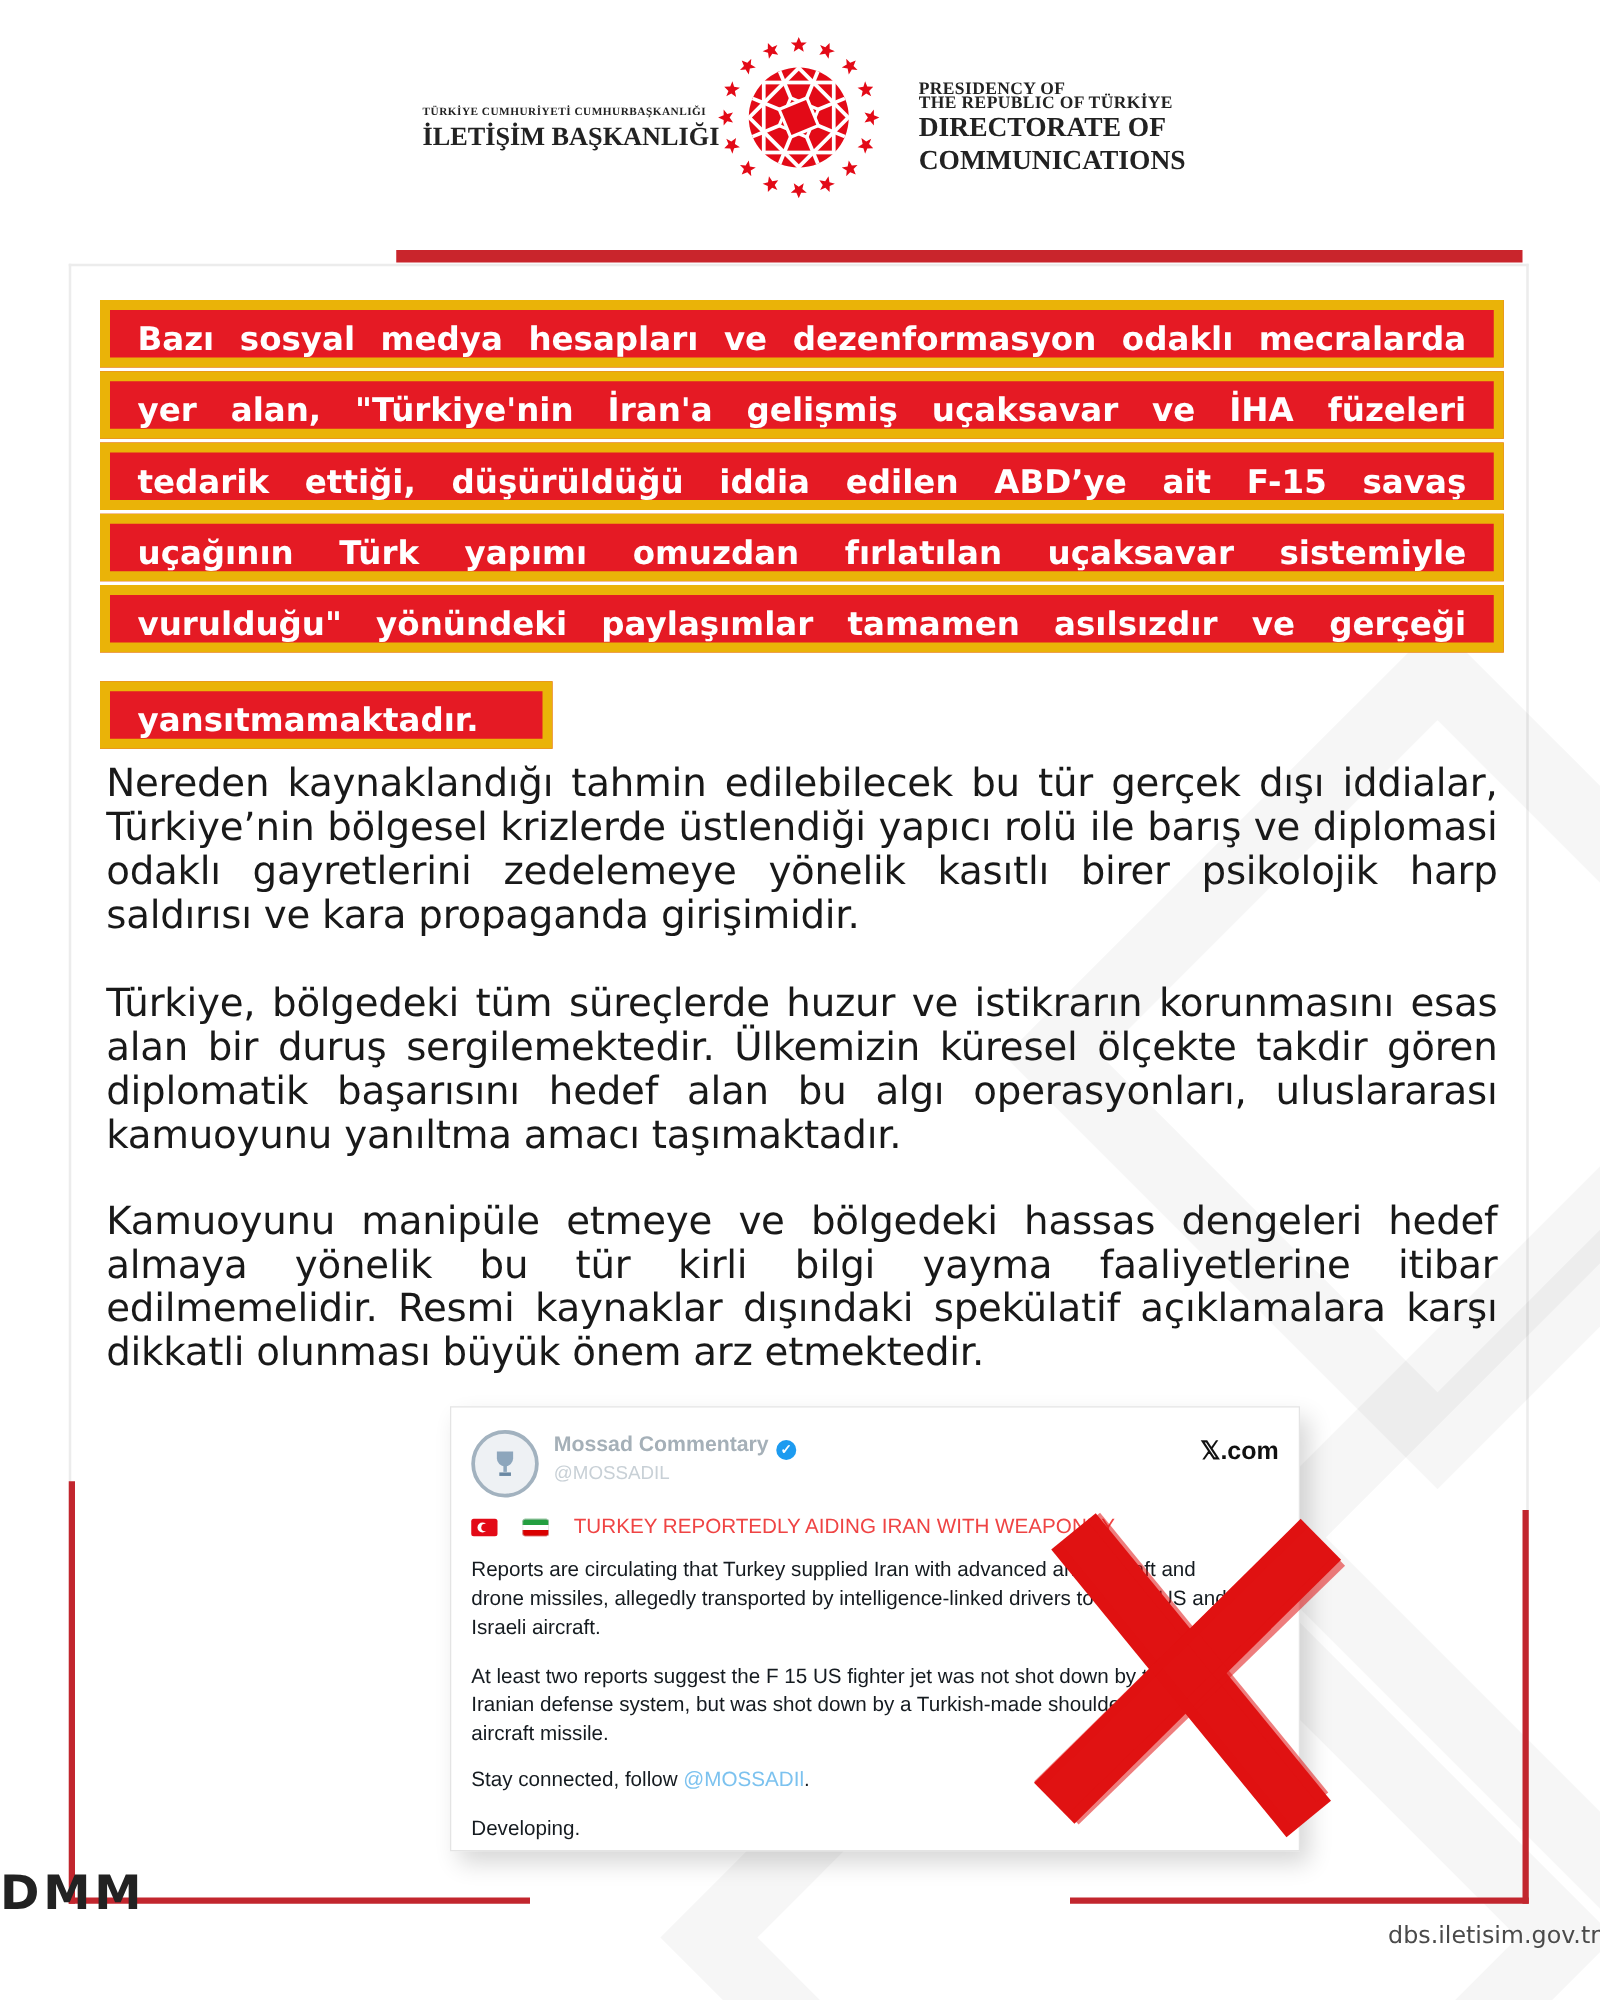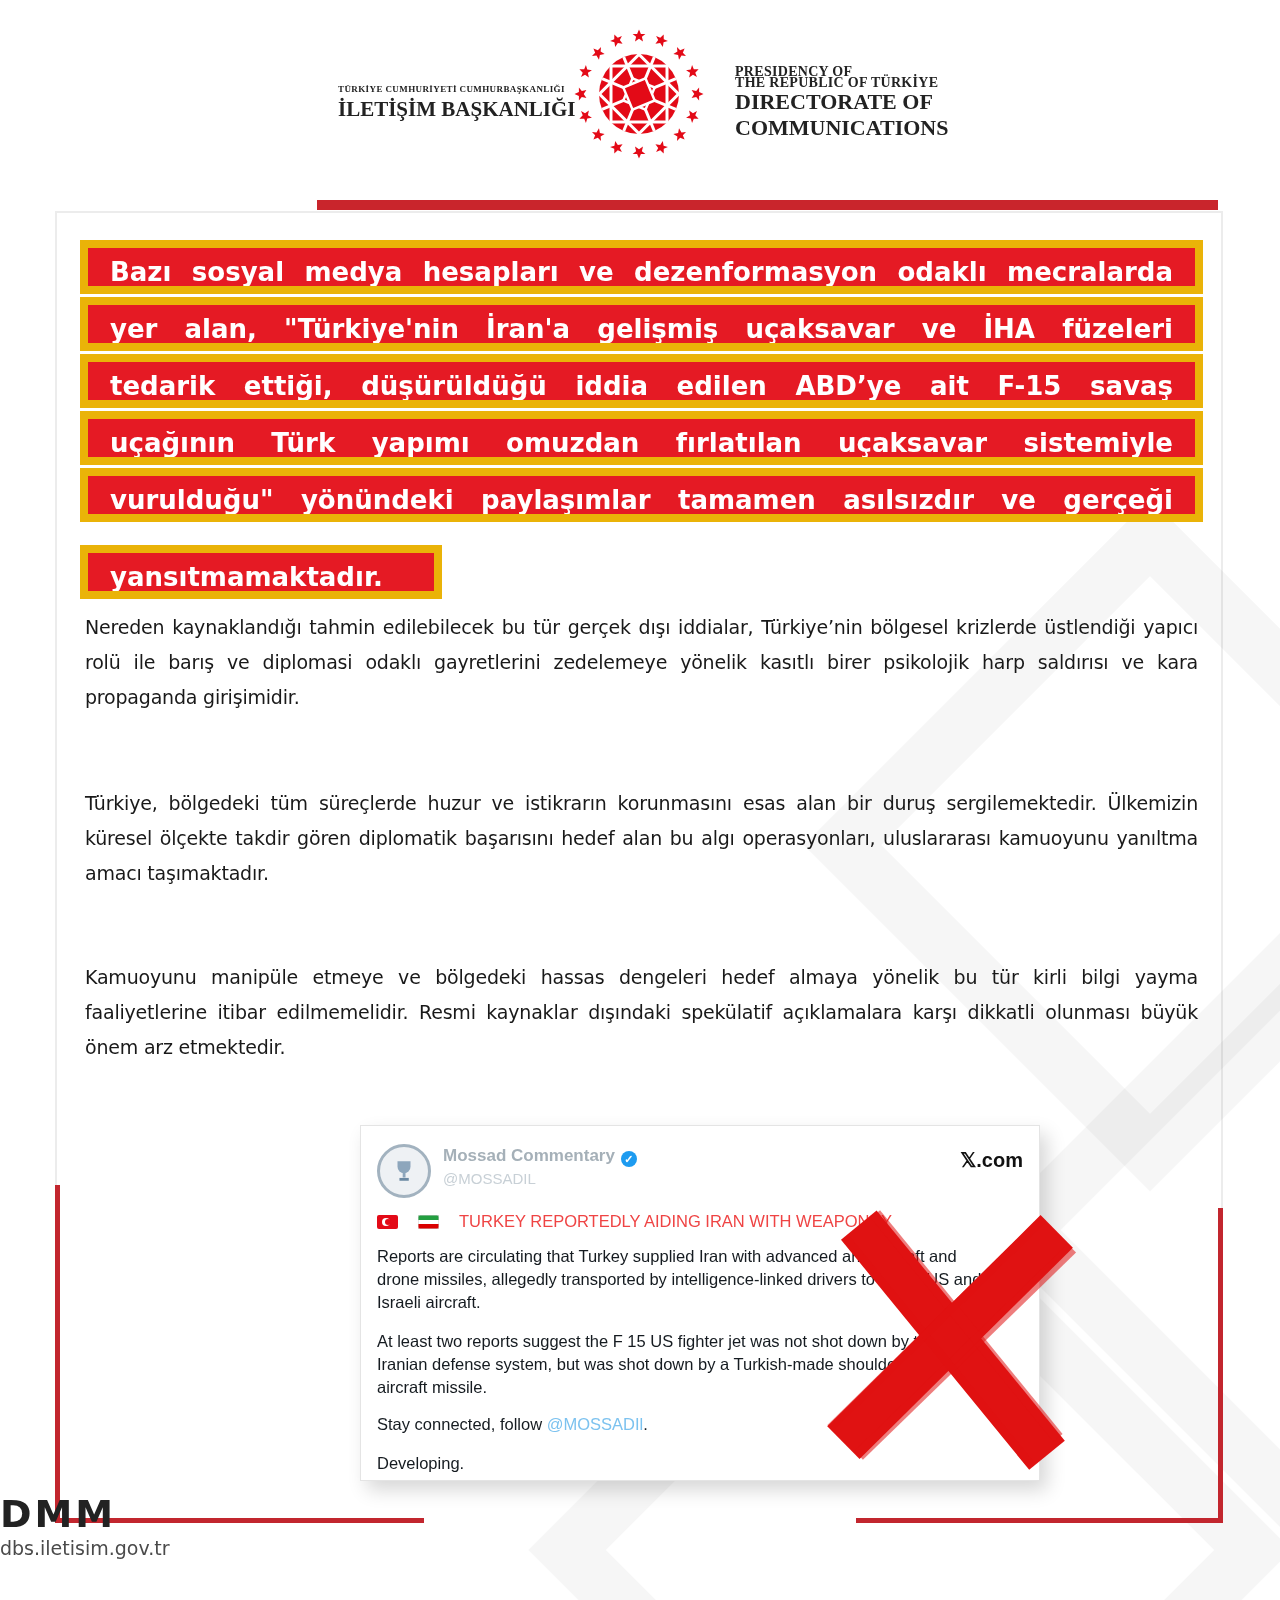--- a/index.html
+++ b/index.html
@@ -36,21 +36,21 @@
 
   
   .bar { position:absolute; left:80px; width:1123px; height:54px; box-sizing:border-box;
     background:#e51a24; border:8px solid #eab308; color:#fff; z-index:4;
     font-weight:bold; font-size:26px; line-height:49px; padding:0 22px;
     white-space:nowrap; text-align:justify; text-align-last:justify; overflow:hidden; }
   .bar-6 { width:362px; text-align-last:left;margin-top:20px; }
 
   
   .para { position:absolute; left:85px; width:1113px; z-index:4; color:#191919;
-    font-size:19px; line-height:35px; text-align:justify; letter-spacing:-0.2px; }
+    font-size:31px; line-height:35px; text-align:justify; letter-spacing:-0.2px; }
 
   
   .tweet { position:absolute; left:360px; top:1125px; width:680px; height:356px; box-sizing:border-box;
     background:#fff; border:1px solid #e4e4e4; box-shadow:7px 9px 18px rgba(0,0,0,.16);
     padding:16px 16px; z-index:5; font-family:"Liberation Sans", sans-serif; }
   .tw-head { position:relative; height:54px; }
   .tw-avatar { position:absolute; left:0; top:2px; width:48px; height:48px; border-radius:50%;
     background:#eef1f4; border:3px solid #a2b2bf; display:flex; align-items:center; justify-content:center; }
   .tw-name { position:absolute; left:66px; top:4px; font-size:17px; font-weight:bold; color:#a5b0b8; }
   .tw-badge { display:inline-block; width:16px; height:16px; border-radius:50%; background:#1d9bf0;
@@ -66,21 +66,21 @@
   .tw-body { font-size:16.5px; line-height:23px; color:#151b20; width:612px; }
   .mt14 { margin-top:14px; } .mt16 { margin-top:16px; }
   .tw-link { color:#7cc2ef; }
 
   
   .xmark { position:absolute; left:805px; top:1188px; width:290px; height:300px; z-index:6; transform:rotate(3deg); pointer-events:none; }
 
   
   .dmm { position:absolute; top:1492px; left:0; width:100%; text-align:left; z-index:8;
     font-weight:bold; font-size:38px; letter-spacing:3px; color:#222; }
-  .site { position:absolute; top:1537px; left:0; width:100%; text-align:left; z-index:8;
+  .site { position:absolute; top:1537px; left:0; width:100%; text-align:right; z-index:8;
     font-size:19px; color:#4a4a4a; }
 </style>
 </head>
 <body>
 
 <div class="hdr-left">
   <div class="small">TÜRKİYE CUMHURİYETİ CUMHURBAŞKANLIĞI</div>
   <div class="big">İLETİŞİM BAŞKANLIĞI</div>
 </div>
 

